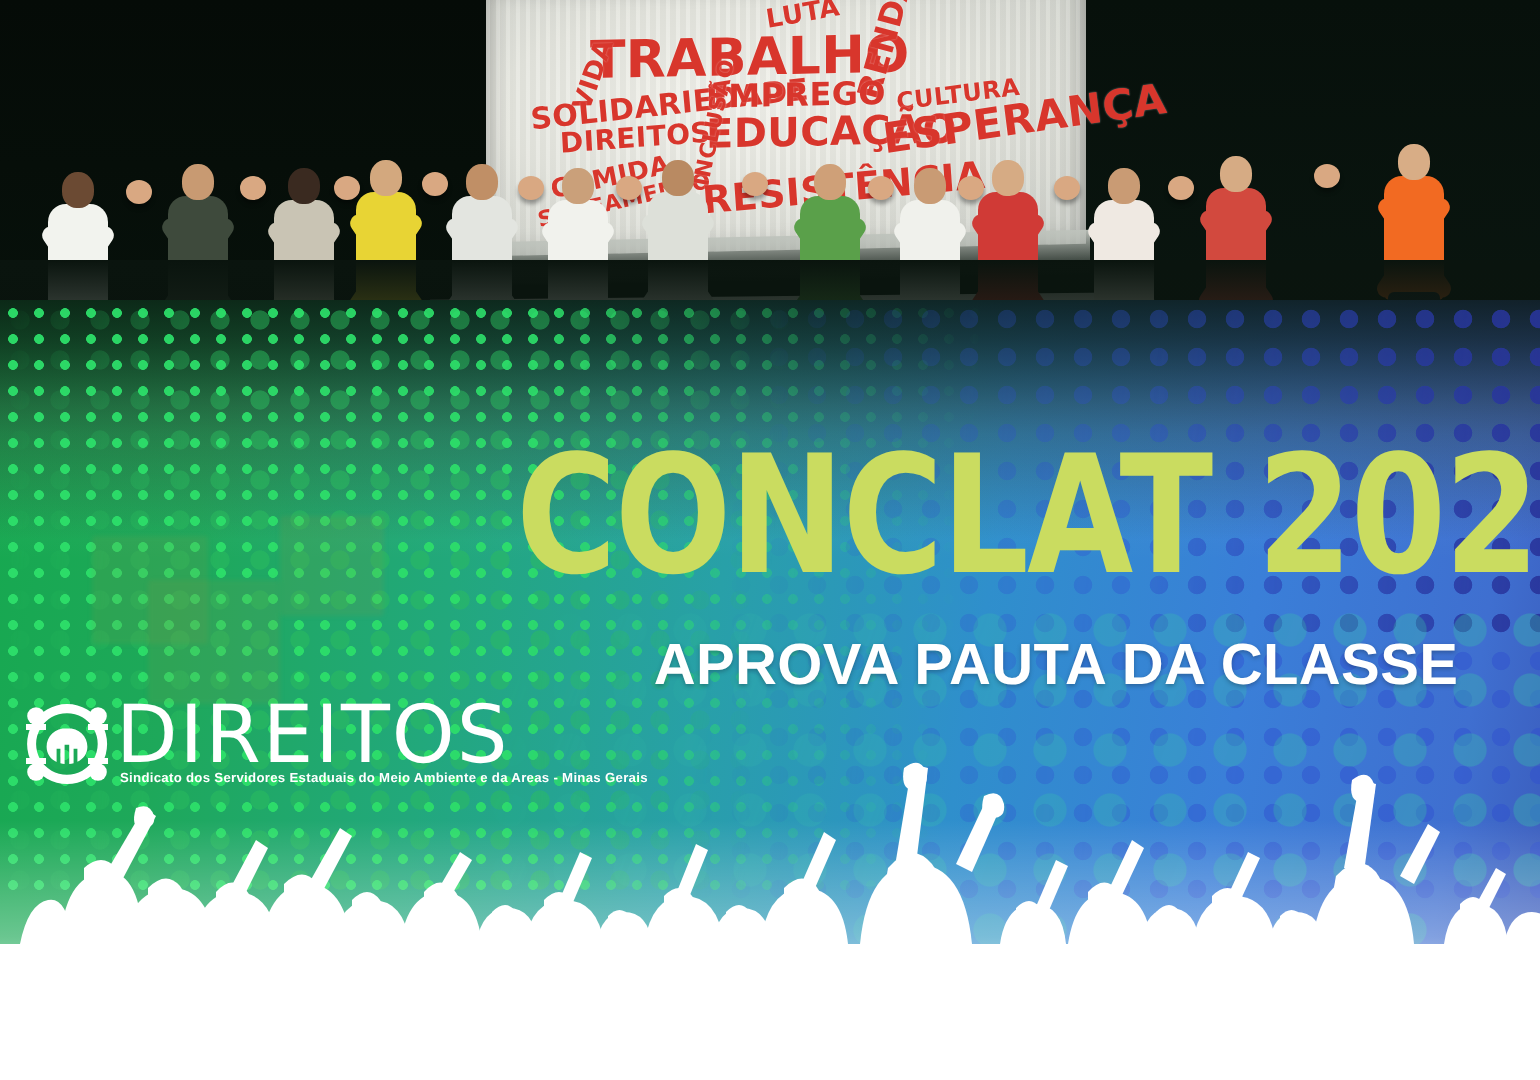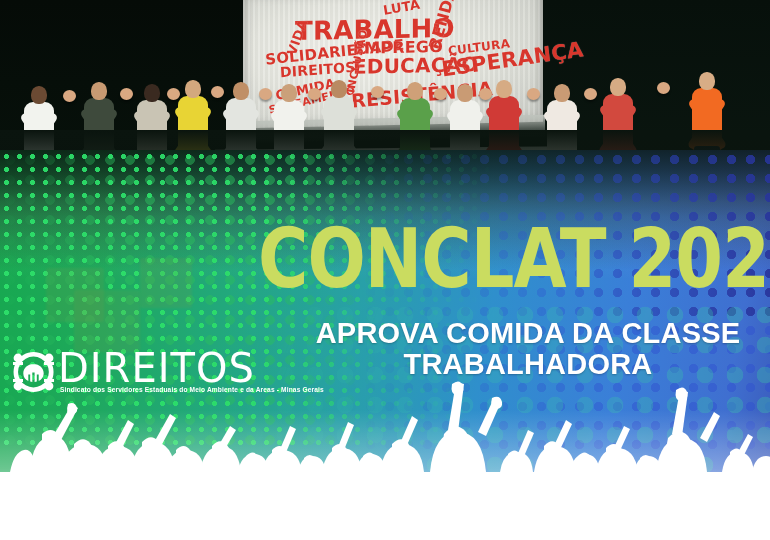--- a/index.html
+++ b/index.html
@@ -503,22 +503,21 @@
         <path d="M730 92 q7-7 12 0 q5 6-1 10 q-7 4-11-2z"></path>
         <path d="M736 96 l12-22 5 3 -11 22z"></path>
         <path d="M752 112 q3-16 14-16 q10 0 12 16z"></path>
       </g>
     </svg>
   </div>
 
   <div class="headline">CONCLAT 2022</div>
 
   <div class="subline">
-    <div>APROVA COMIDA DA CLASSE</div>
-    <div>TRABALHADORA</div>
+    <div>APROVA PAUTA DA CLASSE</div>
   </div>
 
   <div class="logo">
     <span class="logo-mark">
       <svg viewBox="0 0 52 44" width="52" height="44" aria-hidden="true">
         <g fill="#ffffff">
           <circle cx="10" cy="8" r="4.4"></circle>
           <circle cx="41" cy="8" r="4.4"></circle>
           <circle cx="10" cy="36" r="4.4"></circle>
           <circle cx="41" cy="36" r="4.4"></circle>

